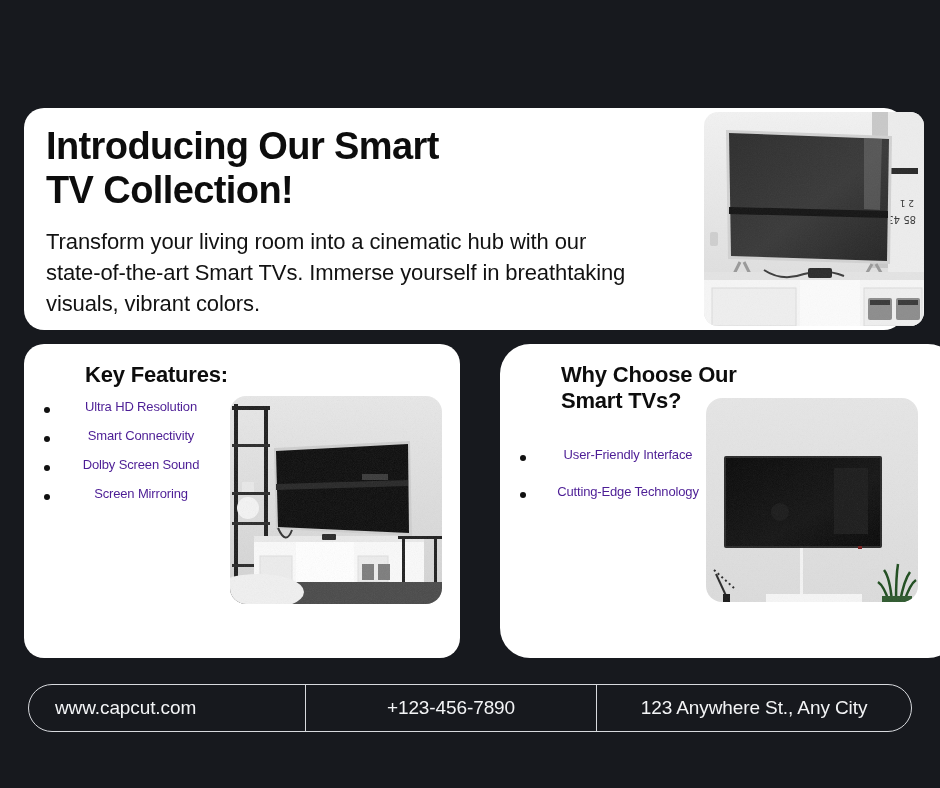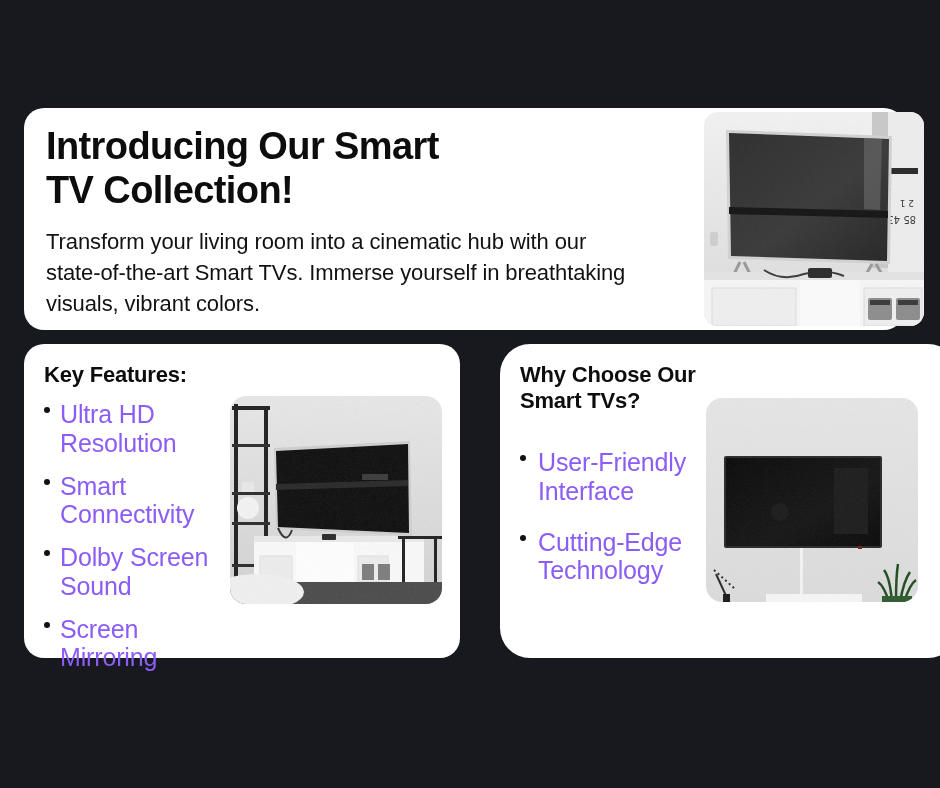--- a/index.html
+++ b/index.html
@@ -44,32 +44,32 @@
     position:absolute; left:680px; top:4px; width:220px; height:214px;
     border-radius:14px; overflow:hidden;
   }
 
   
   .card-left{ left:24px; top:344px; width:436px; height:314px; }
   .card-right{ left:500px; top:344px; width:458px; height:314px;border-radius:30px; }
 
   .card-heading{
     position:absolute; font-size:22px; font-weight:bold; color:#0d0d0d;
-    line-height:1.18; letter-spacing:-0.2px;
+    line-height:1.18; letter-spacing:-0.2px;margin-left:41px;
   }
   .card-left .card-heading{ left:20px; top:18px; width:240px; }
   .card-right .card-heading{ left:20px; top:18px; width:180px; }
 
   ul.bullets{ position:absolute; list-style:none; }
   .card-left ul.bullets{ left:18px; top:56px; width:180px; }
   .card-right ul.bullets{ left:18px; top:104px; width:200px; }
 
   ul.bullets li{
     position:relative; padding-left:18px; margin-bottom:14px;
-    font-size:25px; line-height:1.15; color:#8b5cf6; letter-spacing:-0.15px;
+    font-size:13px; line-height:1.15; color:#4c1d95; letter-spacing:-0.15px;text-align:center;
   }
   ul.bullets li::before{
     content:""; position:absolute; left:2px; top:7px;
     width:6px; height:6px; border-radius:50%; background:#111;
   }
   .card-right ul.bullets li{ margin-bottom:22px; padding-left:20px; }
 
   .card-photo{ position:absolute; border-radius:16px; overflow:hidden; }
   .photo-left{ left:206px; top:52px; width:212px; height:208px; }
   .photo-right{ left:206px; top:54px; width:212px; height:204px; }
@@ -273,14 +273,19 @@
         <g stroke="#2b2b2b" stroke-width="2" fill="none">
           <path d="M10 176 L22 202"></path>
           <path d="M8 172 L28 190" stroke-dasharray="2 3"></path>
         </g>
         <rect x="17" y="196" width="7" height="8" fill="#1a1a1a"></rect>
         <rect width="212" height="204" filter="url(#grainC)" opacity="0.5"></rect>
       </svg>
     </div>
   </div>
 
+  <div class="footer">
+    <div class="footer-cell fc1">www.capcut.com</div>
+    <div class="footer-cell fc2">+123-456-7890</div>
+    <div class="footer-cell fc3">123 Anywhere St., Any City</div>
+  </div>
 
 </div>
 
 </body></html>

